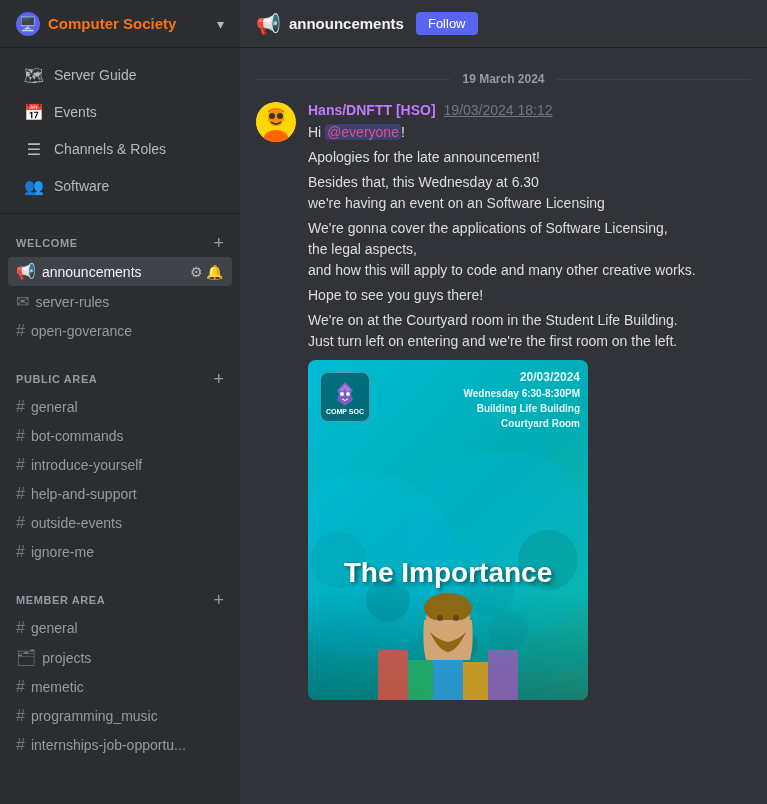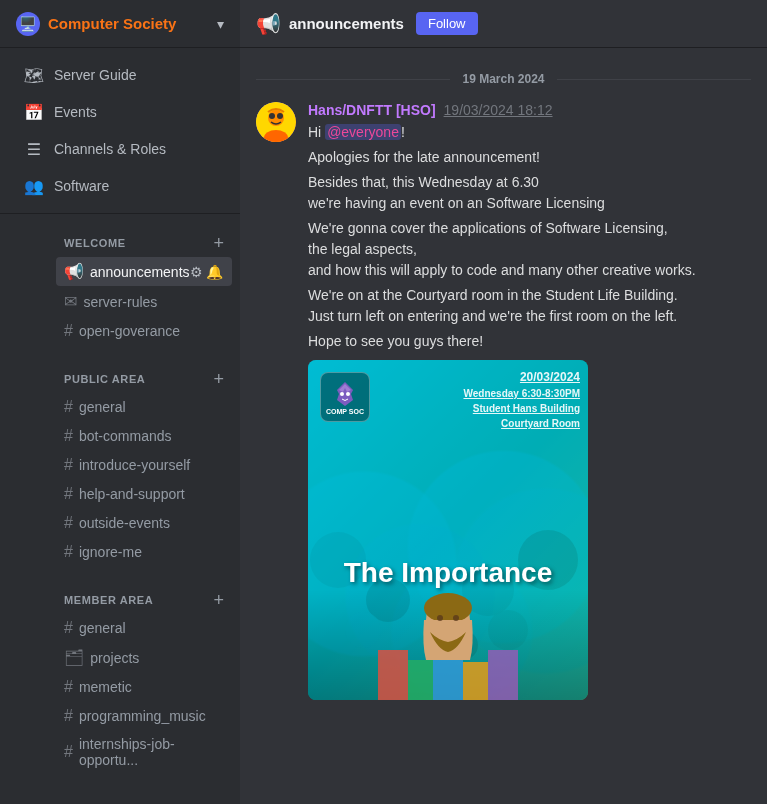--- a/index.html
+++ b/index.html
@@ -80,21 +80,20 @@
       height: 20px;
       margin-right: 10px;
       display: flex;
       align-items: center;
       justify-content: center;
       font-size: 16px;
     }
 
     .channel-section {
       padding: 16px 8px 4px 8px;
-      margin-left: 48px;
     }
 
     .section-header {
       display: flex;
       align-items: center;
       justify-content: space-between;
       padding: 4px 8px;
       cursor: pointer;
     }
 
@@ -324,21 +323,20 @@
 
     .poster-top-text {
       position: absolute;
       top: 8px;
       right: 8px;
       text-align: right;
       font-size: 10px;
       color: rgba(255,255,255,0.9);
       font-weight: 600;
       line-height: 1.5;
-      text-decoration: underline;
     }
 
     .poster-top-date {
       font-size: 12px;
       font-weight: 700;
     }
 
     .poster-logo {
       position: absolute;
       top: 12px;
@@ -545,22 +543,22 @@
       <div class="message-content">
         <div class="message-header">
           <span class="message-author">Hans/DNFTT [HSO]</span>
           <span class="message-time">19/03/2024 18:12</span>
         </div>
         <div class="message-body">
           <p>Hi <span class="mention">@everyone</span>!</p>
           <p>Apologies for the late announcement!</p>
           <p>Besides that, this Wednesday at 6.30<br>we're having an event on an Software Licensing</p>
           <p>We're gonna cover the applications of Software Licensing,<br>the legal aspects,<br>and how this will apply to code and many other creative works.</p>
+          <p>Hope to see you guys there!</p>
           <p>We're on at the Courtyard room in the Student Life Building.<br>Just turn left on entering and we're the first room on the left.</p>
-          <p>Hope to see you guys there!</p>
 
           <div class="event-poster">
             <div class="poster-bg-pattern"></div>
 
             <svg style="position:absolute;inset:0;width:100%;height:100%;opacity:0.6" viewBox="0 0 280 340">
               <rect width="280" height="340" fill="#00bcd4"></rect>
               <circle cx="30" cy="200" r="28" fill="#00acc1" opacity="0.8"></circle>
               <circle cx="80" cy="240" r="22" fill="#0097a7" opacity="0.7"></circle>
               <circle cx="130" cy="210" r="32" fill="#00bcd4" opacity="0.9"></circle>
               <circle cx="180" cy="230" r="26" fill="#00acc1" opacity="0.8"></circle>
@@ -580,21 +578,21 @@
                   <circle cx="17" cy="14" r="2" fill="white"></circle>
                   <path d="M11 19 Q14 22 17 19" stroke="white" stroke-width="1" fill="none"></path>
                 </svg>
                 <span class="poster-logo-text">COMP SOC</span>
               </div>
             </div>
 
             <div class="poster-top-text">
               <div class="poster-top-date">20/03/2024</div>
               <div>Wednesday 6:30-8:30PM</div>
-              <div>Student Hans Building</div>
+              <div>Building Life Building</div>
               <div>Courtyard Room</div>
             </div>
 
             <div class="poster-main-text">
               <div>The Importance</div>
             </div>
 
             <div class="poster-bottom-image">
               <svg width="140" height="110" viewBox="0 0 140 110">
 

